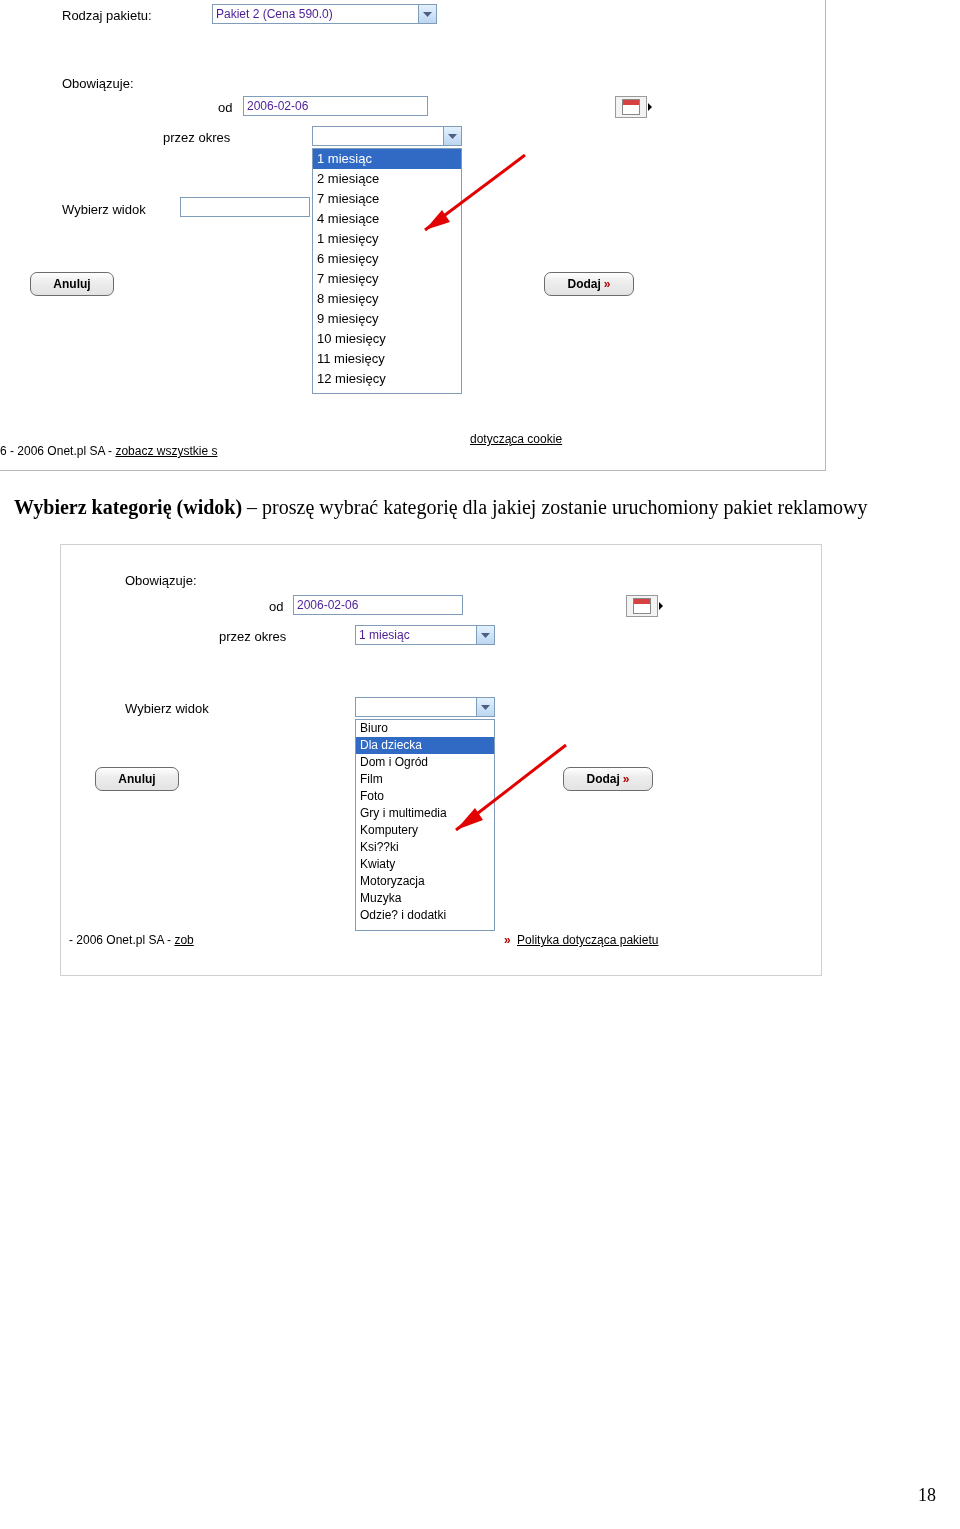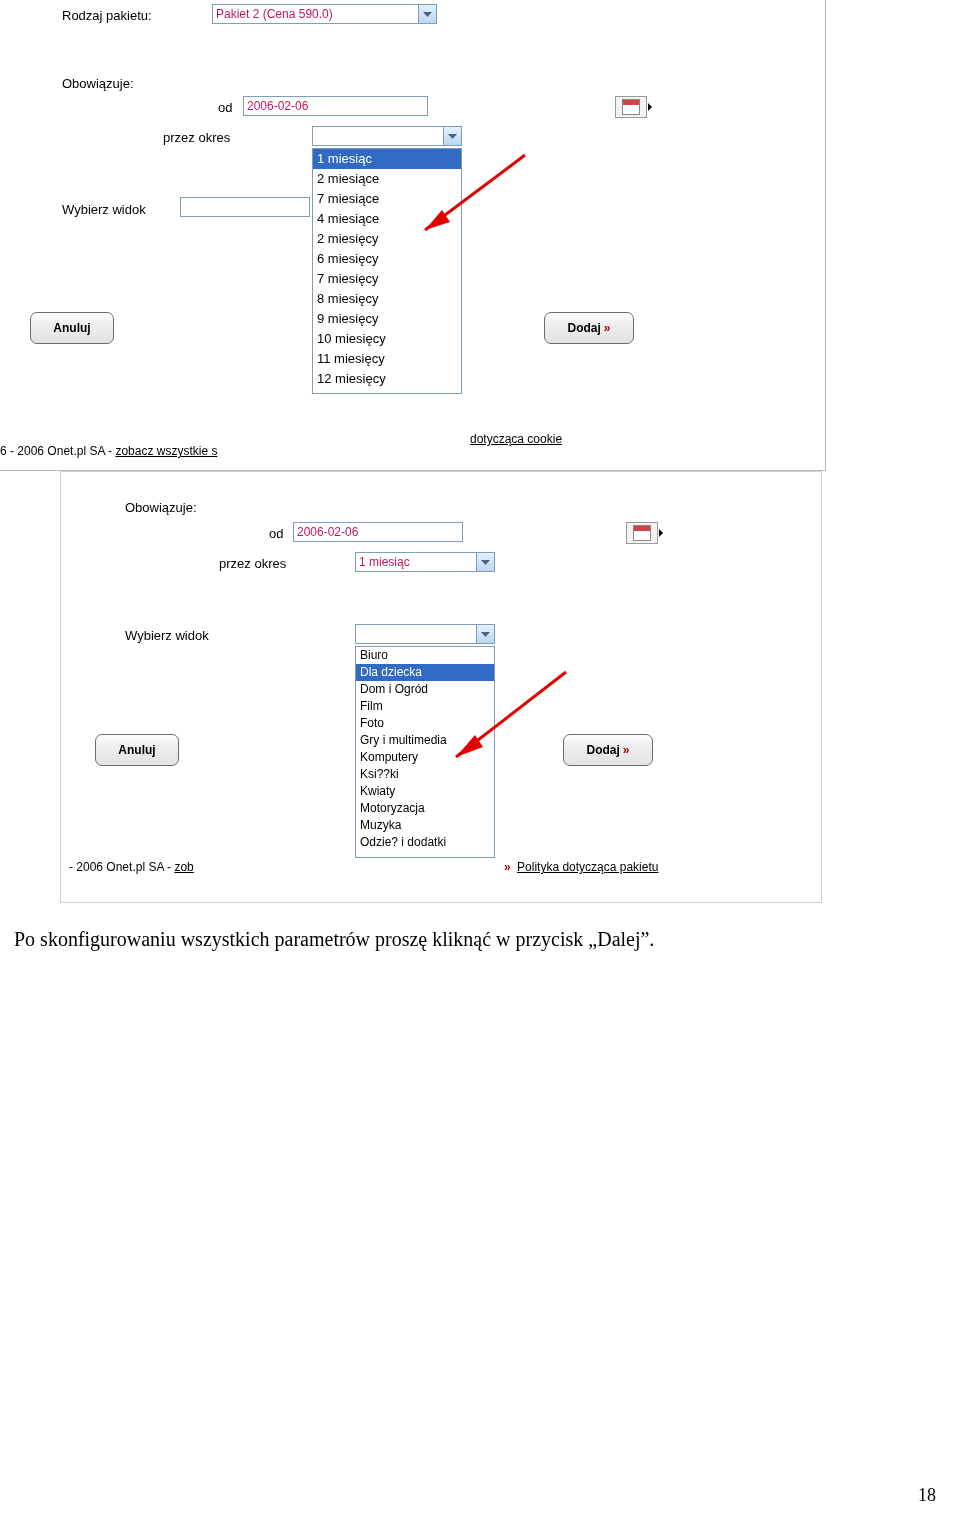--- a/index.html
+++ b/index.html
@@ -27,21 +27,21 @@
     color: #000;
     white-space: nowrap;
   }
   .dropdown, .input {
     position: absolute;
     border: 1px solid #7F9DB9;
     background: #fff;
     height: 20px;
     box-sizing: border-box;
     font-size: 12px;
-    color: #be185d;
+    color: #4c1d95;
     padding: 2px 3px;
     display: flex;
     align-items: center;
   }
   .dropdown { padding-right: 20px; }
   .chev {
     position: absolute;
     right: 0; top: 0; bottom: 0;
     width: 17px;
     background: linear-gradient(#E3F1FE, #BDD6F1);
@@ -56,33 +56,32 @@
     background: #fff;
     font-size: 13px;
     line-height: 20px;
     box-sizing: border-box;
     overflow: hidden;
   }
   .listbox .opt { padding: 0 4px; white-space: nowrap; cursor: default; }
   .listbox .sel { background: #316AC5; color: #fff; }
   .btn {
     position: absolute;
-    height: 32px;
+    height: 24px;
     border: 1px solid #6C6C6C;
     border-radius: 7px;
     background: linear-gradient(#ffffff,#EDEDED 40%,#E3E3E3);
     font-family: Verdana, sans-serif;
     font-size: 12px;
     font-weight: bold;
     display: flex;
     align-items: center;
     justify-content: center;
     padding: 0 12px;
     box-sizing: border-box;
-    margin-top: 40px;
   }
   .btn .arr { font-weight: bold; color: #B30000; margin-left: 3px; }
   .cal {
     position: absolute;
     width: 30px; height: 20px;
     border: 1px solid #9A9A9A;
     background: #F3F3F3;
     display: flex; align-items: center; justify-content: center;
   }
   .cal-inner {
@@ -170,21 +169,21 @@
             <path d="M0,0 L9,0 L4.5,5 Z" fill="#4D6185"></path>
           </svg>
         </span>
   </div>
 
   <div class="listbox" id="lb1" style="left: 312px; top: 148px; width: 150px; height: 246px;">
         <div class="opt sel">1 miesiąc</div>
         <div class="opt">2 miesiące</div>
         <div class="opt">7 miesiące</div>
         <div class="opt">4 miesiące</div>
-        <div class="opt">2 miesięcy</div>
+        <div class="opt">1 miesięcy</div>
         <div class="opt">6 miesięcy</div>
         <div class="opt">7 miesięcy</div>
         <div class="opt">8 miesięcy</div>
         <div class="opt">9 miesięcy</div>
         <div class="opt">10 miesięcy</div>
         <div class="opt">11 miesięcy</div>
         <div class="opt">12 miesięcy</div>
       </div>
 
   <span class="lbl" style="left: 62px; top: 202px;">Wybierz widok</span>
@@ -206,20 +205,23 @@
 
   <div class="footer" style="left: 0px; top: 444px;">
     <span>6 - 2006 Onet.pl SA - </span>
     <span class="lnk">zobacz wszystkie s</span>
   </div>
   <div class="footer" style="left: 470px; top: 432px;">
     <span class="lnk">dotycząca cookie</span>
   </div>
 </div>
 
+<div class="doc-text">
+  <b>Wybierz kategorię (widok)</b><span> – proszę wybrać kategorię dla jakiej zostanie uruchomiony pakiet reklamowy</span>
+</div>
 
 <div class="shot" style="width: 760px; height: 430px; margin-left: 60px; border:1px solid #D0D0D0;">
 
   <span class="lbl" style="left: 64px; top: 28px;">Obowiązuje:</span>
 
   <span class="lbl" style="left: 208px; top: 54px;">od</span>
   <div class="input" style="left: 232px; top: 50px; width: 170px;">
     <span>2006-02-06</span>
   </div>
   <div class="cal" style="left: 565px; top: 50px;">
@@ -277,17 +279,16 @@
   <div class="footer" style="left: 8px; top: 388px;">
     <span> - 2006 Onet.pl SA - </span>
     <span class="lnk">zob</span>
   </div>
   <div class="footer" style="left: 440px; top: 388px;">
     <span class="arrR">»</span>
     <span class="lnk">Polityka dotycząca pakietu</span>
   </div>
 </div>
 
-<div class="doc-text">Po skonfigurowaniu wszystkich parametrów proszę kliknąć w przycisk „Dalej”.</div>
 
 <div class="pagenum" style="top: 1485px;">18</div>
 
 </div>
 
 </body></html>

